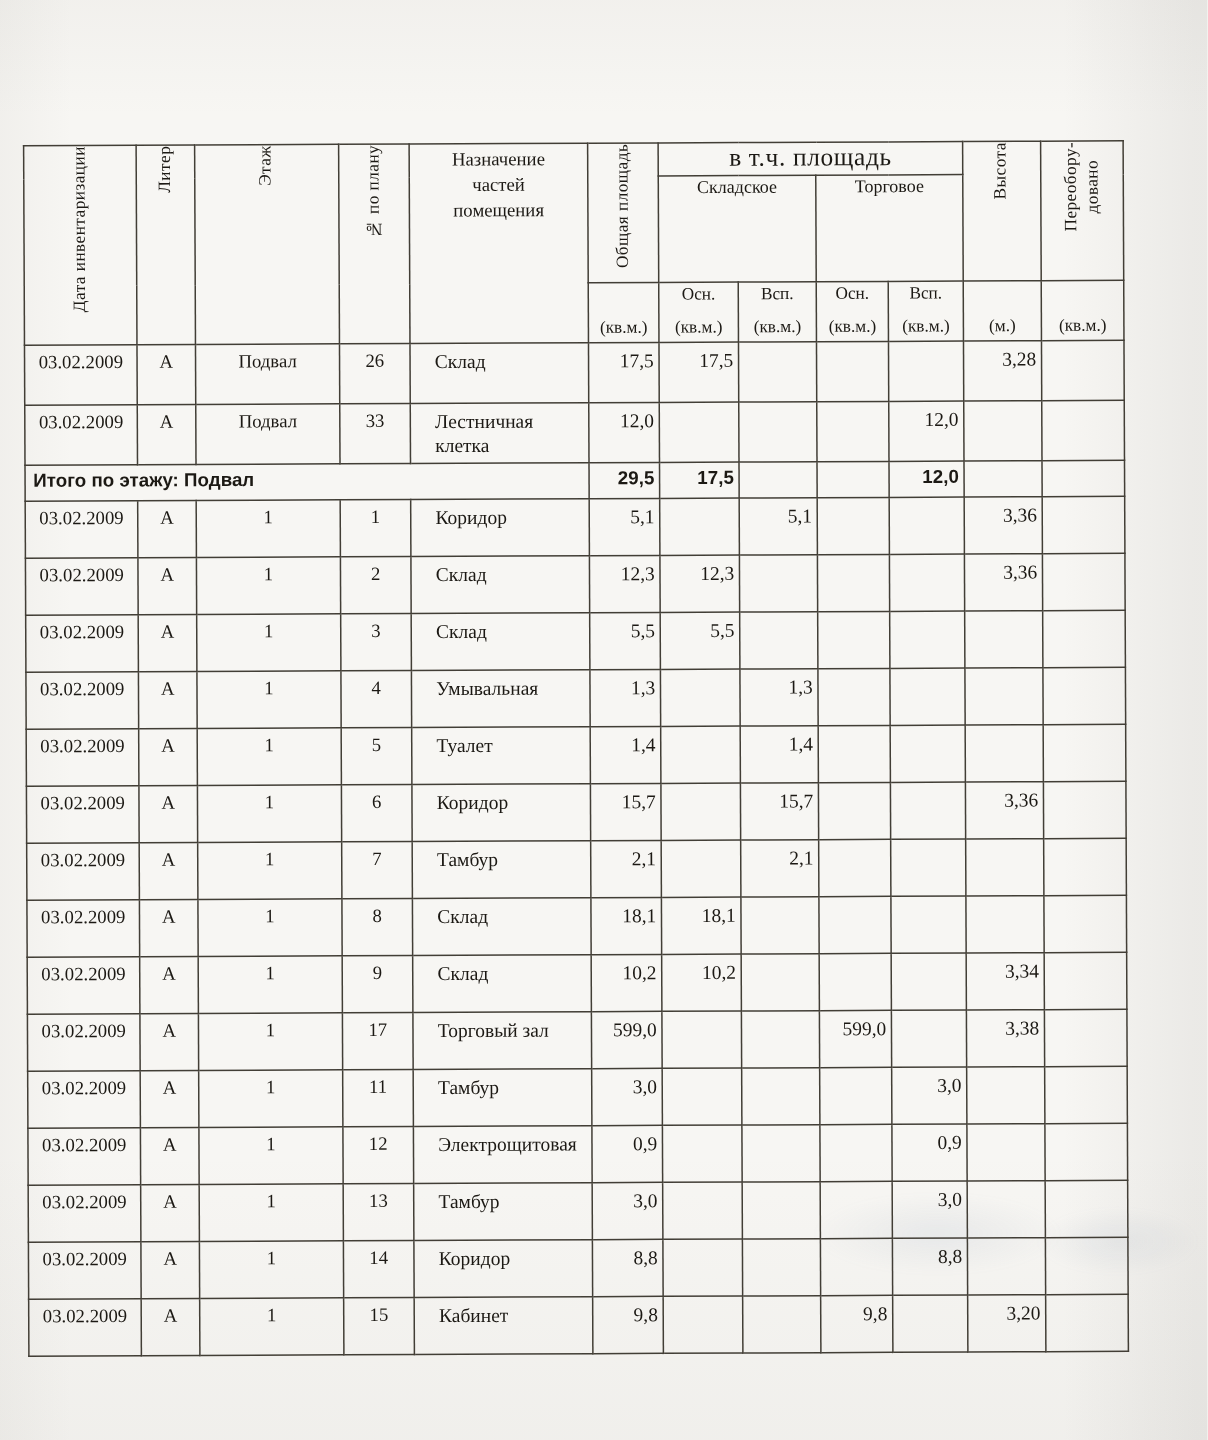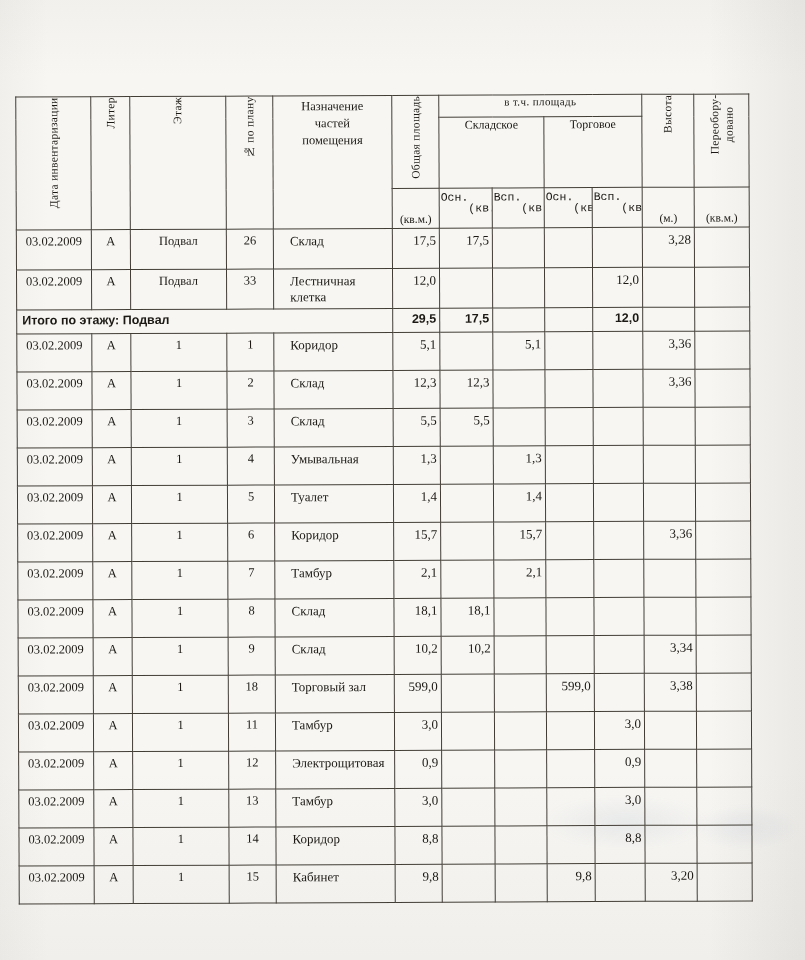--- a/index.html
+++ b/index.html
@@ -47,32 +47,31 @@
   .vtext {
     writing-mode: vertical-rl;
     transform: rotate(180deg);
     margin: 0 auto;
     font-size: 11.5px;
     line-height: 1.25;
     white-space: pre-line;
     letter-spacing: 0.3px;
   }
   .h-purpose { font-size: 12.5px; line-height: 1.35; padding: 2px 22px; }
-  .h-group  { font-size: 11px; letter-spacing: 0.4px; }
+  .h-group  { font-size: 17px; letter-spacing: 0.4px; }
   .h-sub    { font-size: 12px; }
   .unit-cell {
     vertical-align: middle;
     font-size: 11.5px;
     padding: 2px 1px;
   }
   .unit-cell .two {
-    display: flex; 
+    display: flex; flex-direction: column;
     justify-content: space-between;
     height: 34px;
-    font-family: Liberation Mono, monospace;
   }
   .unit-bot { align-self: center; }
   .unit-only { display: flex; align-items: flex-end; justify-content: center; height: 34px; }
   
   td.ct  { text-align: center; padding-top: 4px; font-size: 12.5px; font-weight: bold; }
   td.lt  { text-align: left;   padding: 4px 2px 0 16px; font-size: 13px; }
   td.num { text-align: right;  padding: 4px 3px 0 0; font-size: 13px; font-weight: bold; }
   tr.sum td {
     font-family: "Liberation Sans", sans-serif;
     font-weight: bold;
@@ -348,21 +347,21 @@
         <td class="num"></td>
         <td class="num"></td>
         <td class="num"></td>
         <td class="num">3,34</td>
         <td class="num"></td>
       </tr>
       <tr class="r38">
         <td class="ct">03.02.2009</td>
         <td class="ct">А</td>
         <td class="ct">1</td>
-        <td class="ct">18</td>
+        <td class="ct">17</td>
         <td class="lt">Торговый зал</td>
         <td class="num">599,0</td>
         <td class="num"></td>
         <td class="num"></td>
         <td class="num">599,0</td>
         <td class="num"></td>
         <td class="num">3,38</td>
         <td class="num"></td>
       </tr>
       <tr class="r38">

